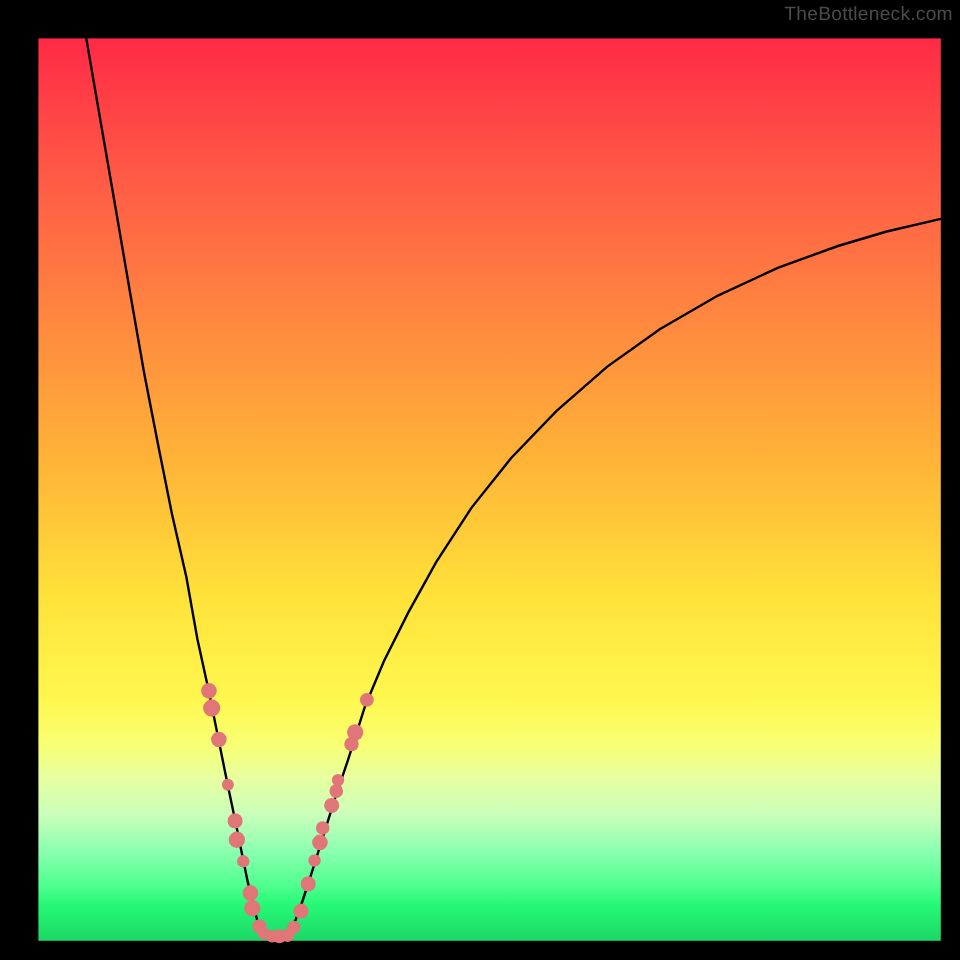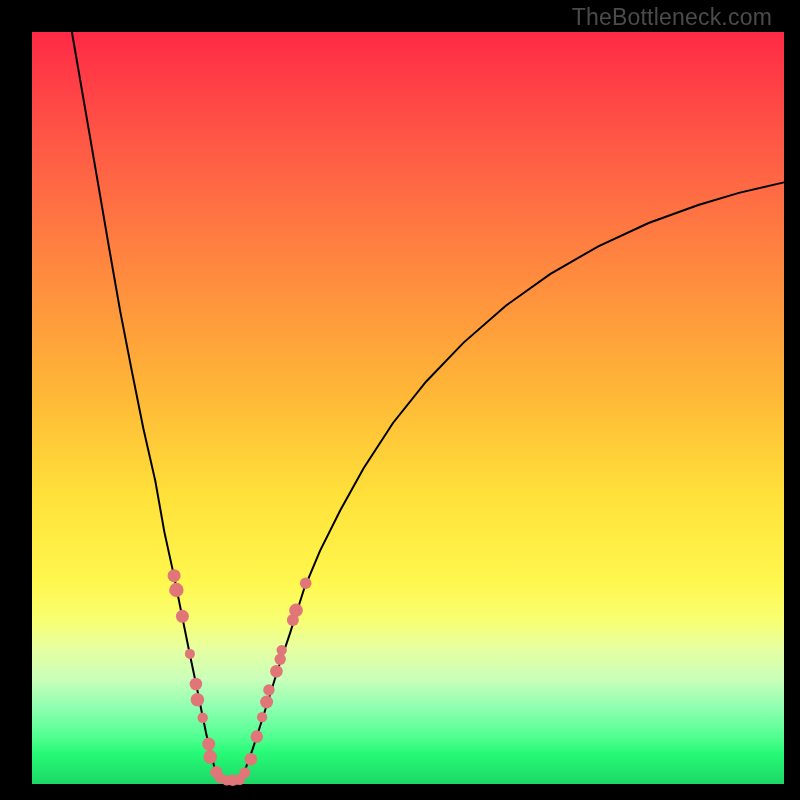--- a/index.html
+++ b/index.html
@@ -36,23 +36,23 @@
       #caffba 86%,
       #8cffb0 90%,
       #4dff8e 94%,
       #26f976 96%,
       #1cd766 100%
     );
   }
   .watermark {
     position: absolute;
     top: 4px;
-    right: 28px;
+    right: 6px;
     color: #4b4b4b;
-    font-size: 23px;
+    font-size: 16px;
     font-weight: 400;
     letter-spacing: 0.2px;
     user-select: none;
   }
   svg.curves {
     position: absolute;
     left: 0;
     top: 0;
     width: 752px;
     height: 752px;

